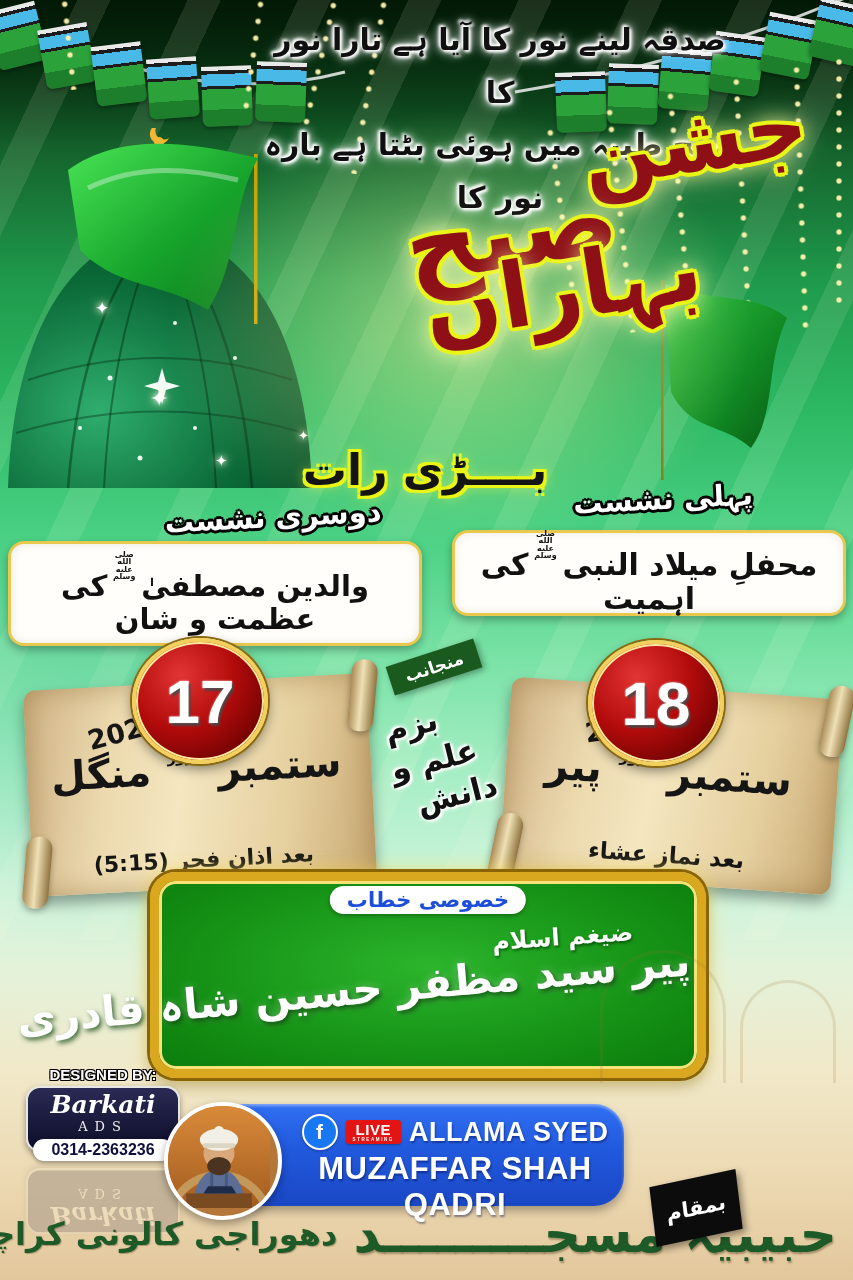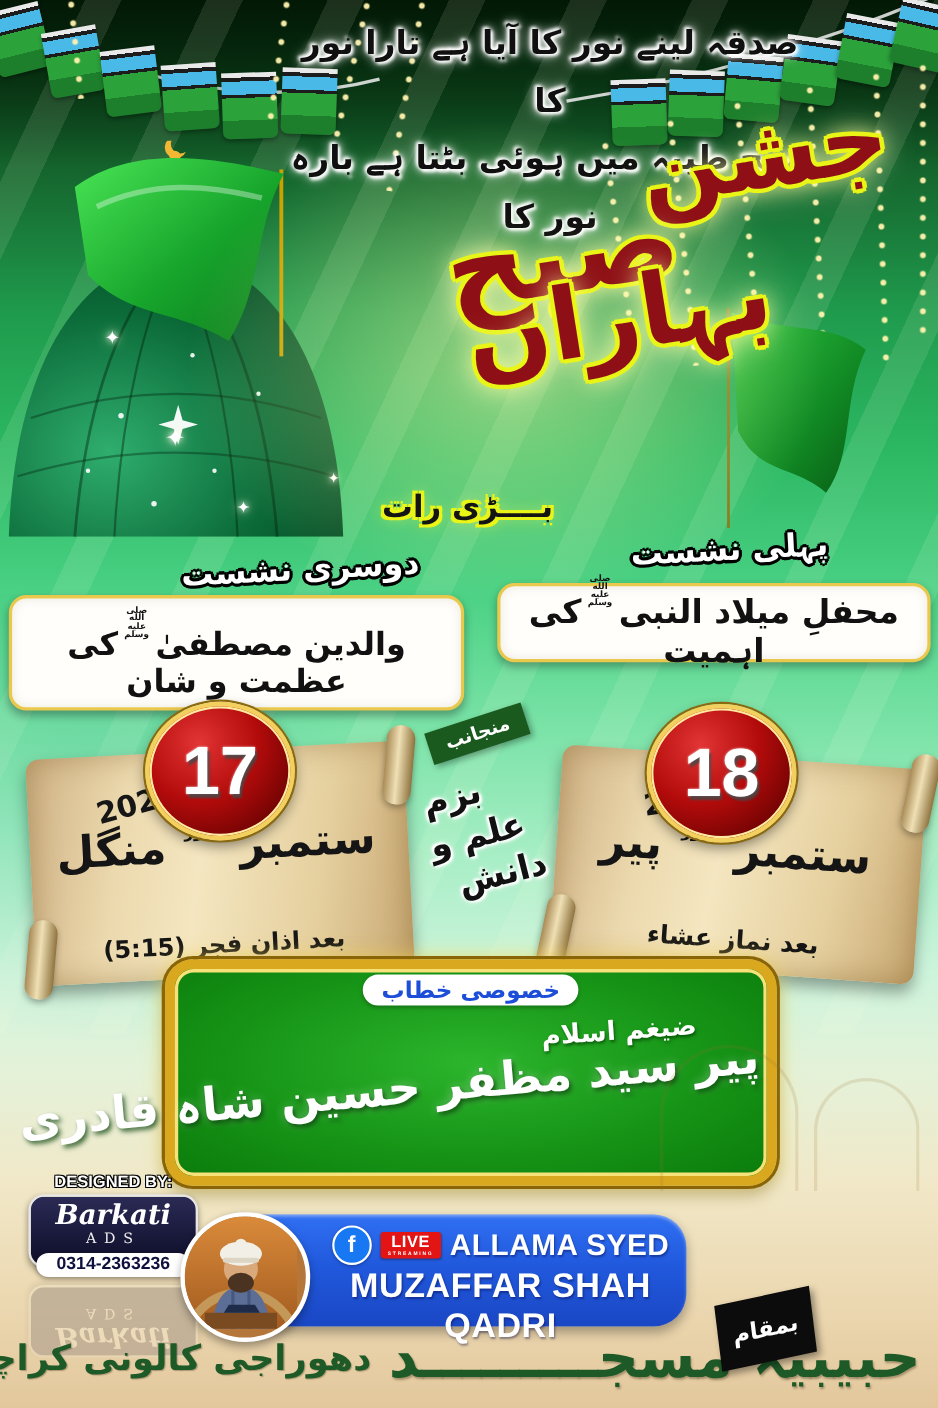--- a/index.html
+++ b/index.html
@@ -30,33 +30,33 @@
   
   .main-title{position:absolute;left:250px;top:128px;width:570px;direction:rtl;transform:rotate(-9deg);
     color:#8e1016;font-weight:700;line-height:.92;
     text-shadow:-3px -3px 0 #e9f517,3px -3px 0 #e9f517,-3px 3px 0 #e9f517,3px 3px 0 #e9f517,
       0 -4px 0 #e9f517,0 4px 0 #e9f517,-4px 0 0 #e9f517,4px 0 0 #e9f517,
       0 0 20px rgba(255,255,140,.95),0 0 34px rgba(255,255,210,.8);}
   .mt-w1{display:block;text-align:right;padding-left:70px;font-size:86px;}
   .mt-w2{display:block;text-align:center;font-size:102px;margin-top:-26px;transform:translateX(-24px);}
   .mt-w3{display:block;text-align:center;font-size:90px;margin-top:-24px;transform:translateX(18px);}
   .subtitle{position:absolute;left:230px;top:444px;width:390px;text-align:center;direction:rtl;
-    color:#141414;font-weight:700;font-size:28px;
+    color:#141414;font-weight:700;font-size:44px;
     text-shadow:-3px -3px 0 #e9f517,3px -3px 0 #e9f517,-3px 3px 0 #e9f517,3px 3px 0 #e9f517,0 0 14px rgba(240,255,80,.9);}
 
   
   .session-label{position:absolute;text-align:center;direction:rtl;color:#fff;font-weight:700;font-size:29px;
     text-shadow:-2px -2px 0 #000,2px -2px 0 #000,-2px 2px 0 #000,2px 2px 0 #000,0 -3px 0 #000,0 3px 0 #000,-3px 0 0 #000,3px 0 0 #000;}
   .label-first{right:60px;top:482px;width:260px;transform:rotate(-3deg);}
   .label-second{left:148px;top:500px;width:250px;transform:rotate(-3deg);}
   .session-panel{position:absolute;background:#fffefb;border:3px solid #e9c84e;border-radius:16px;
     box-shadow:0 4px 8px rgba(0,0,0,.3),inset 0 0 10px rgba(90,70,10,.12);
     display:flex;align-items:center;justify-content:center;direction:rtl;
     color:#111;font-weight:700;font-size:30px;text-align:center;padding:4px 10px;box-sizing:border-box;}
-  .panel-first{left:452px;top:530px;width:394px;height:72px;}
+  .panel-first{left:452px;top:530px;width:394px;height:86px;}
   .panel-second{left:8px;top:541px;width:414px;height:105px;font-size:29px;}
   .honorific{display:inline-block;font-size:8px;line-height:.95;max-width:30px;vertical-align:16px;margin:0 2px;font-weight:700;}
 
   
   .scroll{position:absolute;background:linear-gradient(100deg,#cfb285 0%,#ecd9ae 25%,#f4e6c0 45%,#e5cf9e 75%,#c7a873 100%);
     border-radius:12px;box-shadow:0 8px 14px rgba(0,0,0,.35),inset 0 0 28px rgba(120,85,30,.4);}
   .scroll-right{left:505px;top:688px;width:332px;height:196px;transform:rotate(4deg);}
   .scroll-left{left:28px;top:682px;width:344px;height:206px;transform:rotate(-3deg);}
   .curl{position:absolute;width:26px;height:72px;border-radius:12px;
     background:linear-gradient(90deg,#a98a55,#efe0b5 45%,#8f733f);box-shadow:0 3px 6px rgba(0,0,0,.3);}

